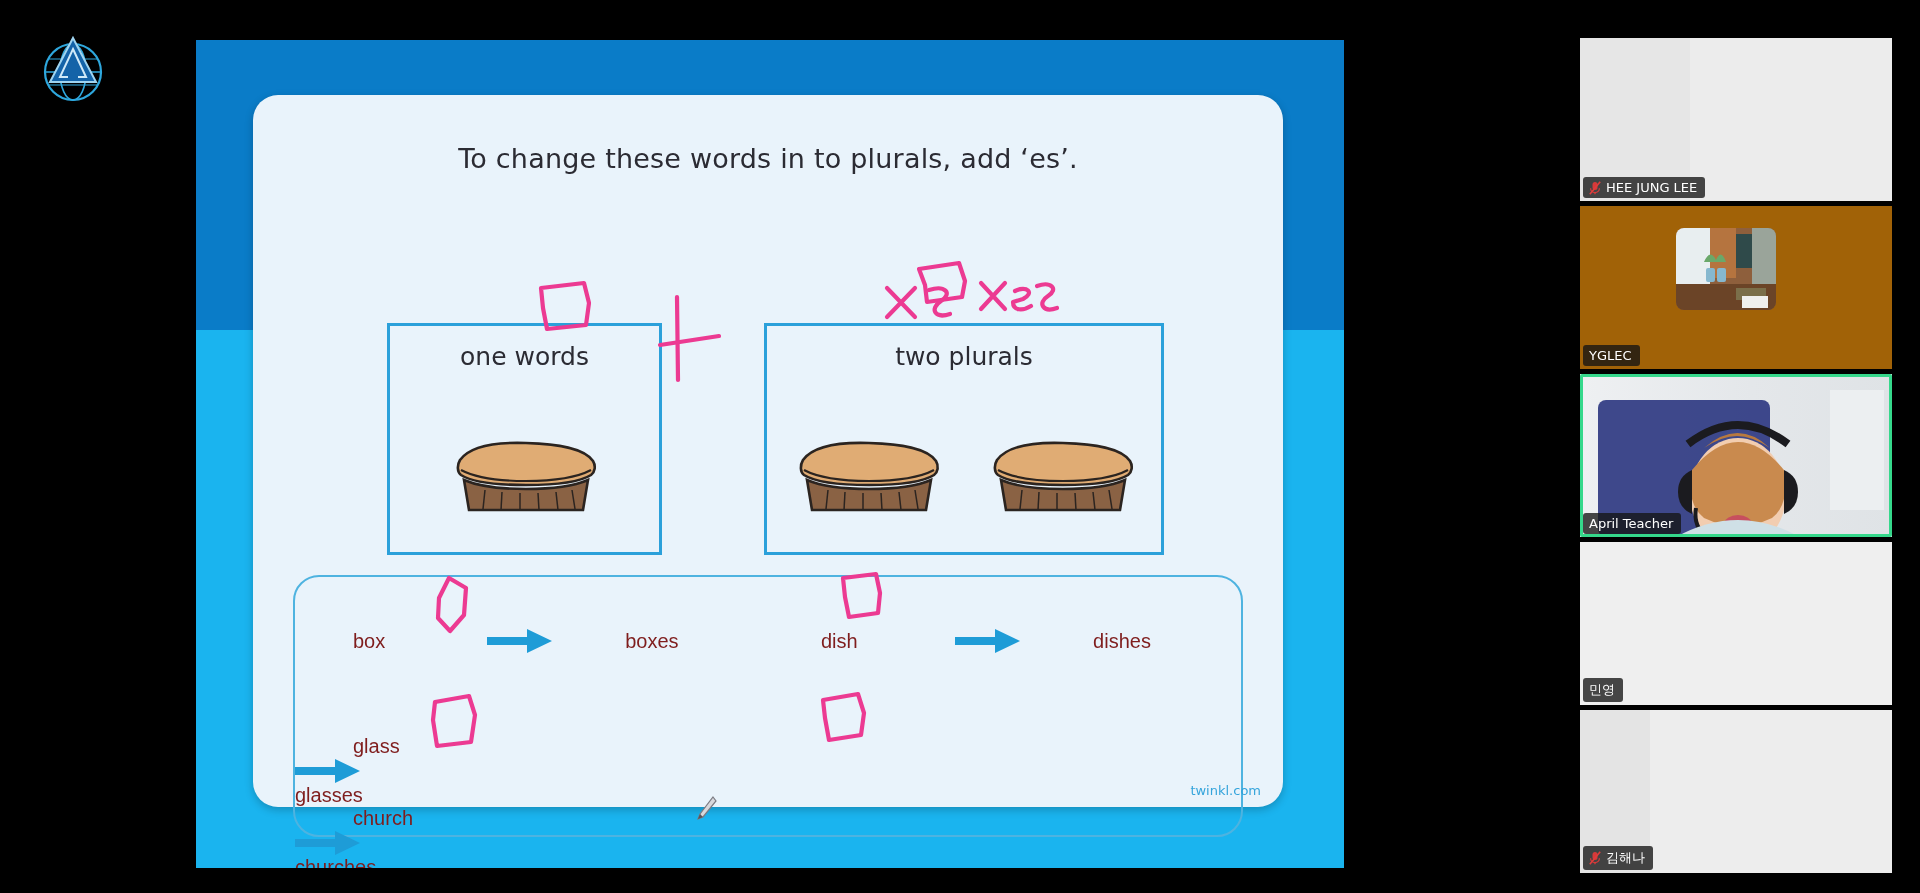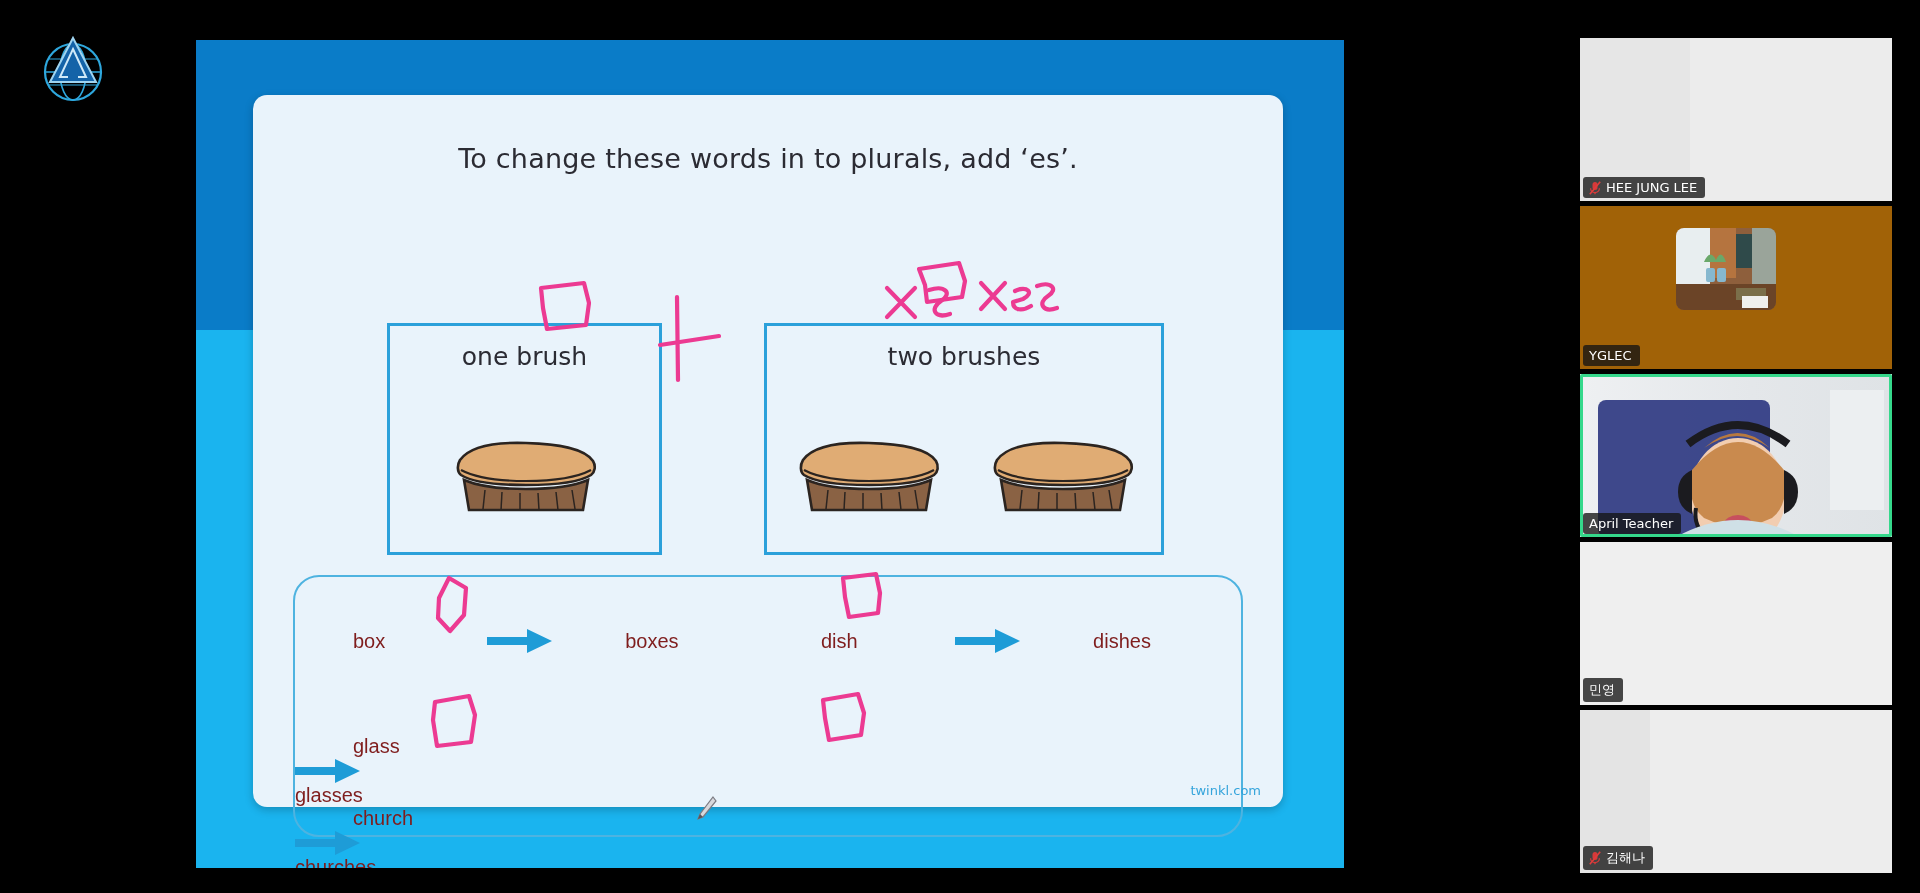--- a/index.html
+++ b/index.html
@@ -12,21 +12,21 @@
   .logo { position:absolute; left:34px; top:32px; width:78px; height:76px; }
   .logo svg { display:block; }
 
   
   .stage { position:absolute; left:196px; top:40px; width:1148px; height:828px;
            background:#0a7cc8; overflow:hidden; }
   .stage-lower { position:absolute; left:0; top:290px; width:100%; height:538px;
                  background:#1ab4ef; }
 
   .slide-card { position:absolute; left:57px; top:55px; width:1030px; height:712px;
-                background:#e9f3fb; border-radius:14px;
+                background:#e9f3fb; border-radius:25px;
                 box-shadow:0 3px 9px rgba(0,0,0,.22); }
 
   .slide-title { position:absolute; left:0; top:48px; width:100%;
                  text-align:center; font-family:"DejaVu Sans", sans-serif;
                  font-size:27px; color:#2b2b33; letter-spacing:.2px; }
 
   
   .cmp { position:absolute; left:0; top:180px; width:100%; height:240px; }
   .cmp-box { position:absolute; border:3px solid #2ba0da; background:transparent; }
   .cmp-box.one { left:134px; top:48px; width:275px; height:232px; }
@@ -101,42 +101,42 @@
   <div class="stage">
     <div class="stage-lower"></div>
 
     <div class="slide-card">
 
       <div class="slide-title">To change these words in to plurals, add ‘es’.</div>
 
       <div class="cmp">
 
         <div class="cmp-box one">
-          <div class="cmp-label">one brush</div>
+          <div class="cmp-label">one words</div>
           <div class="brush b1">
             <svg viewBox="0 0 148 82" width="148" height="82" aria-hidden="true">
               <path d="M8 30 C18 16 44 12 74 13 C106 14 132 18 141 31 C144 36 143 42 139 45
                        C128 52 104 55 74 55 C44 55 20 52 9 45 C5 42 5 35 8 30 Z" fill="#e0ac74" stroke="#2b2420" stroke-width="2.6"></path>
               <path d="M9 40 C24 48 46 51 74 51 C102 51 124 48 139 40" fill="none" stroke="#2b2420" stroke-width="2.2"></path>
               <path d="M12 50 C26 56 48 59 74 59 C100 59 122 56 136 50
                        L131 80 L17 80 Z" fill="#8a6244" stroke="#2b2420" stroke-width="2.6"></path>
               <g stroke="#2b2420" stroke-width="1.5">
                 <line x1="33" y1="60" x2="31" y2="79"></line>
                 <line x1="50" y1="62" x2="49" y2="80"></line>
                 <line x1="68" y1="63" x2="68" y2="80"></line>
                 <line x1="86" y1="63" x2="87" y2="80"></line>
                 <line x1="104" y1="62" x2="106" y2="80"></line>
                 <line x1="120" y1="60" x2="123" y2="79"></line>
               </g>
             </svg>
           </div>
         </div>
 
         <div class="cmp-box two">
-          <div class="cmp-label">two brushes</div>
+          <div class="cmp-label">two plurals</div>
           <div class="brush b2">
             <svg viewBox="0 0 148 82" width="148" height="82" aria-hidden="true">
               <path d="M8 30 C18 16 44 12 74 13 C106 14 132 18 141 31 C144 36 143 42 139 45
                        C128 52 104 55 74 55 C44 55 20 52 9 45 C5 42 5 35 8 30 Z" fill="#e0ac74" stroke="#2b2420" stroke-width="2.6"></path>
               <path d="M9 40 C24 48 46 51 74 51 C102 51 124 48 139 40" fill="none" stroke="#2b2420" stroke-width="2.2"></path>
               <path d="M12 50 C26 56 48 59 74 59 C100 59 122 56 136 50
                        L131 80 L17 80 Z" fill="#8a6244" stroke="#2b2420" stroke-width="2.6"></path>
               <g stroke="#2b2420" stroke-width="1.5">
                 <line x1="33" y1="60" x2="31" y2="79"></line>
                 <line x1="50" y1="62" x2="49" y2="80"></line>

